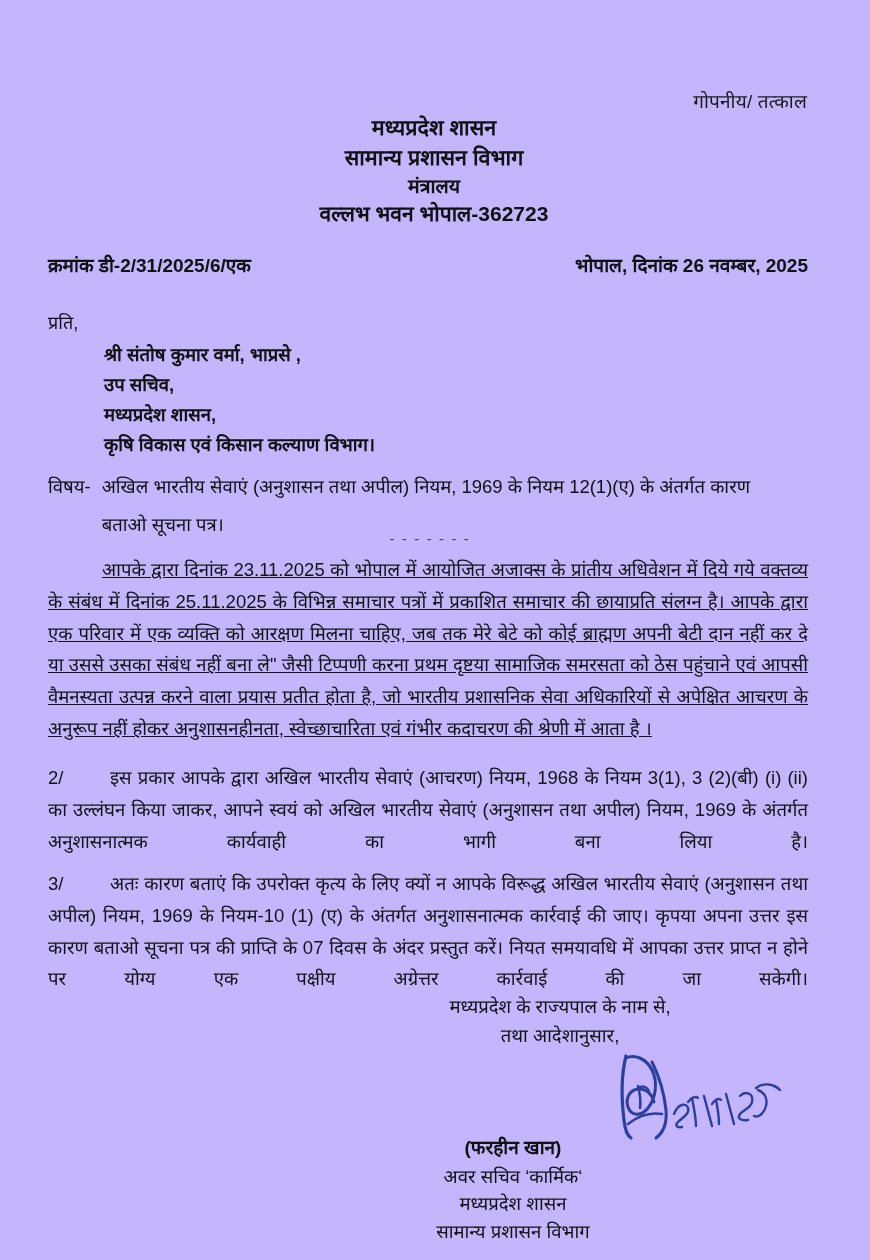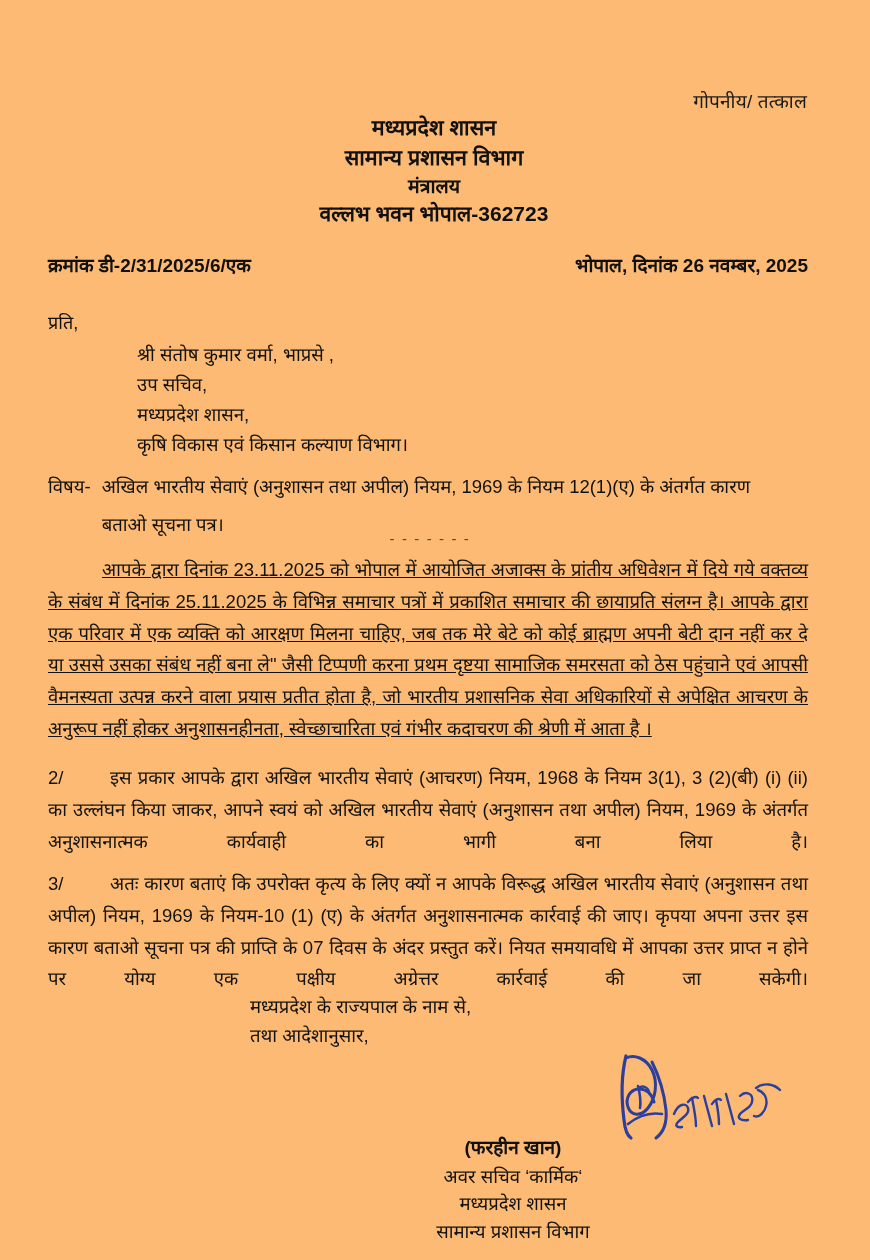--- a/index.html
+++ b/index.html
@@ -9,21 +9,21 @@
     background: #ffffff;
   }
   body {
     font-family: "Liberation Sans", "DejaVu Sans", sans-serif;
     color: #111111;
   }
   #page {
     position: relative;
     width: 870px;
     height: 1260px;
-    background: #fdba74;
+    background: #c4b5fd;
     overflow: hidden;
     box-sizing: border-box;
   }
 
   
   .confidential {
     position: absolute;
     top: 88px;
     right: 63px;
     font-size: 19px;
@@ -79,22 +79,23 @@
   .addressee {
     position: absolute;
     top: 310px;
     left: 48px;
   }
   .addressee .to-label {
     font-size: 18px;
     line-height: 1.55;
   }
   .addressee .addr-lines {
-    margin-left: 89px;
+    margin-left: 56px;
     margin-top: 2px;
+    font-weight: bold;
   }
   .addressee .addr-line {
     font-size: 18.5px;
     line-height: 1.62;
     white-space: nowrap;
   }
 
   
   .subject {
     position: absolute;
@@ -167,21 +168,21 @@
   #p1 { top: 554px; }
   #p2 { top: 762px; }
   #p3 { top: 868px; }
 
   
   .closing {
     position: absolute;
     top: 992px;
     left: 0;
     width: 870px;
-    text-align: left;
+    text-align: center;
   }
   .closing .close-line {
     font-size: 18.5px;
     line-height: 1.58;
     white-space: nowrap;
   }
   .closing { padding-left: 250px; box-sizing: border-box; }
 
   
   .signature {

